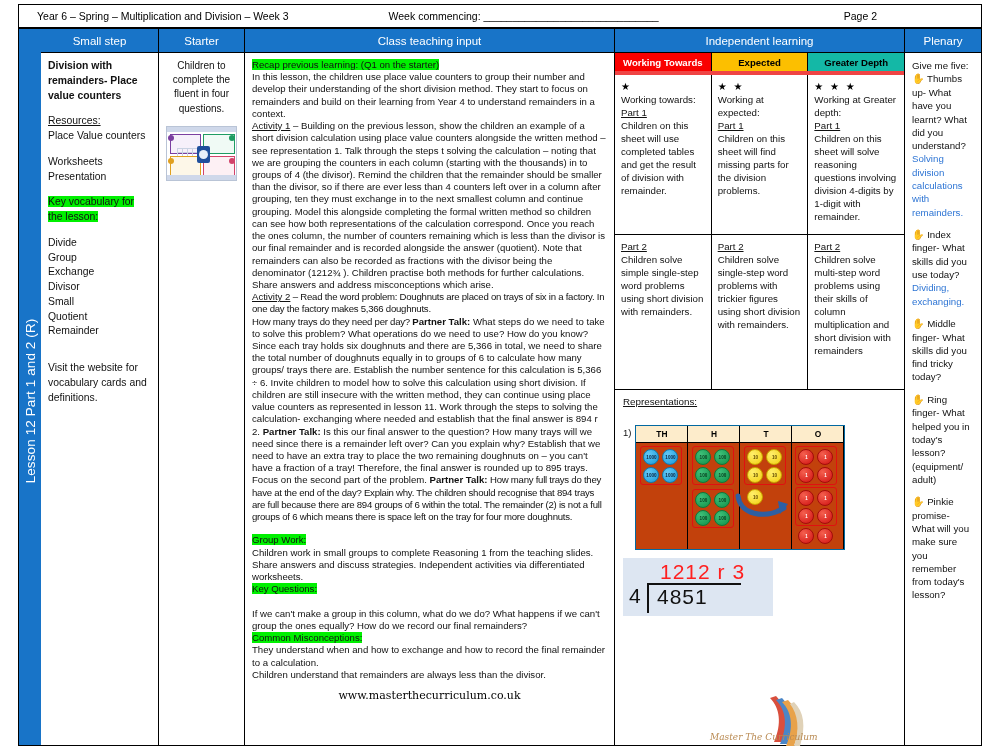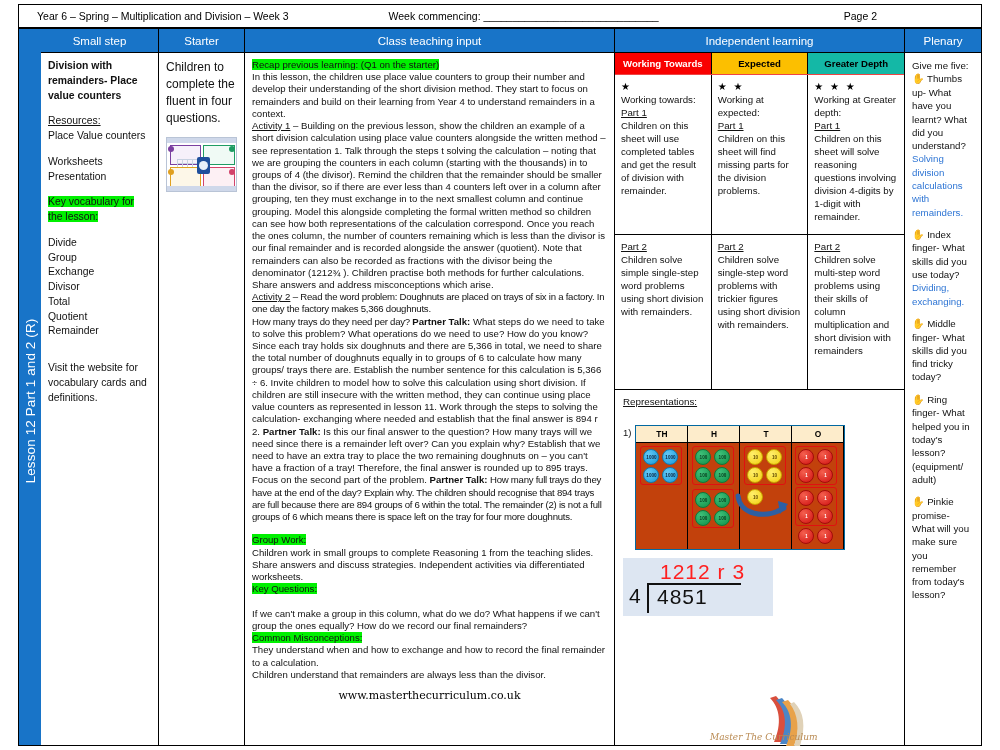--- a/index.html
+++ b/index.html
@@ -79,21 +79,21 @@
 
   
   .small-step { font-size: 10.4px; line-height: 1.42; color: #111; }
   .ss-title { font-weight: bold; }
   .ss-gap { height: 11px; }
   .u { text-decoration: underline; }
   .hl-green { background: #00f000; }
   .ss-vocab-list { line-height: 1.42; }
 
   
-  .starter-text { font-size: 12px; line-height: 1.42; color: #111; }
+  .starter-text { font-size: 10px; line-height: 1.42; color: #111; text-align: center; }
   .thumb {
     margin-top: 10px;
     width: 71px; height: 55px;
     border: 1px solid #b9c4d6;
     background: #ffffff;
     position: relative;
     overflow: hidden;
   }
   .thumb-band { position: absolute; left:0; right:0; top:0; height:5px; background:#cfd8ea; }
   .thumb-band.bot { top:auto; bottom:0; }
@@ -124,21 +124,21 @@
   .teach p { margin: 0; }
   .teach .blk { margin: 0; }
   .bold { font-weight: bold; }
   .cond { font-stretch: condensed; letter-spacing: -0.25px; }
   .site {
     text-align: center; margin-top: 8px; font-size: 11px;
     font-family: "DejaVu Serif", serif; color: #000;
   }
 
   
-  .indep-sub { display: flex; height: 22px; flex: 0 0 22px; border-bottom: 1px solid #ef4444; }
+  .indep-sub { display: flex; height: 22px; flex: 0 0 22px; border-bottom: 4px solid #ef4444; }
   .indep-sub > div {
     flex: 1; display: flex; align-items: center; justify-content: center;
     font-size: 9.6px; font-weight: bold; color: #000; border-right: 1px solid #000;
   }
   .indep-sub > div:last-child { border-right: none; }
   .indep-body { flex: 1 1 auto; display: flex; flex-direction: column; }
   .indep-rows { display: flex; flex: 0 0 auto; }
   .indep-cell {
     flex: 1; border-right: 1px solid #000; padding: 5px 6px 6px 6px;
     font-size: 9.7px; line-height: 1.34; color: #111;
@@ -240,21 +240,21 @@
           <div>Worksheets</div>
           <div>Presentation</div>
           <div class="ss-gap"></div>
           <div><span class="hl-green">Key vocabulary for the lesson:</span></div>
           <div class="ss-gap"></div>
           <div class="ss-vocab-list">
             <div>Divide</div>
             <div>Group</div>
             <div>Exchange</div>
             <div>Divisor</div>
-            <div>Total</div>
+            <div>Small</div>
             <div>Quotient</div>
             <div>Remainder</div>
           </div>
           <div class="ss-gap"></div>
           <div class="ss-gap"></div>
           <div>Visit the website for vocabulary cards and definitions.</div>
         </div>
       </div>
 
       <div class="col col-starter">

